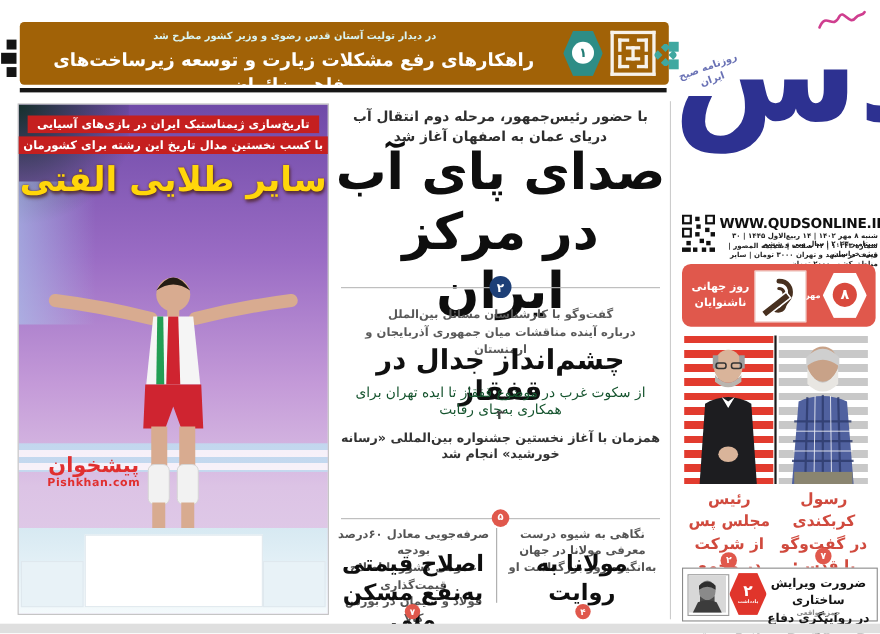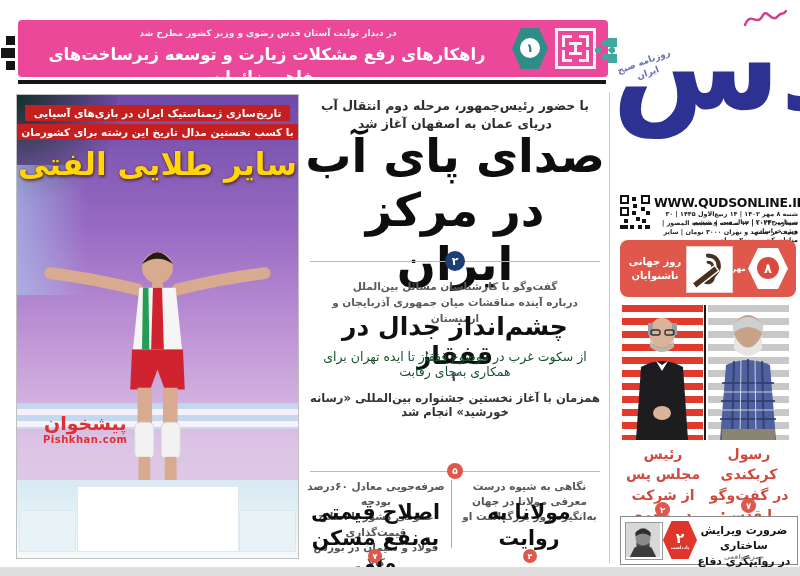--- a/index.html
+++ b/index.html
@@ -3,21 +3,21 @@
 <meta charset="utf-8">
 <style>
   html,body{margin:0;padding:0;background:#fff;}
   .page{position:relative;width:800px;height:576px;background:#ffffff;overflow:hidden;
         font-family:"DejaVu Sans",sans-serif;}
   .abs{position:absolute;}
   .rtl{direction:rtl;}
   .ctr{text-align:center;}
 
   
-  .top-banner{left:18px;top:20px;width:590px;height:57px;background:#ec4899;border-radius:4px;}
+  .top-banner{left:18px;top:20px;width:590px;height:57px;background:#a16207;border-radius:4px;}
   .banner-kicker{left:20px;right:110px;top:8px;font-size:9px;font-weight:bold;color:#d9f3f0;}
   .banner-headline{left:14px;right:106px;top:23px;font-size:16.5px;font-weight:bold;color:#ffffff;line-height:1.4;}
   .banner-hex{right:60px;top:8px;width:36px;height:41px;background:#2e8d86;
               clip-path:polygon(25% 0,75% 0,100% 50%,75% 100%,25% 100%,0 50%);}
   .banner-hex .circ{position:absolute;left:8px;top:10px;width:20px;height:20px;border-radius:50%;
                     background:#ffffff;color:#237d76;font-size:12px;font-weight:bold;
                     display:flex;align-items:center;justify-content:center;}
   .banner-pattern{right:10px;top:6px;width:45px;height:45px;}
   .notch{background:#141414;}
   .tab{background:#3fa8a0;}

